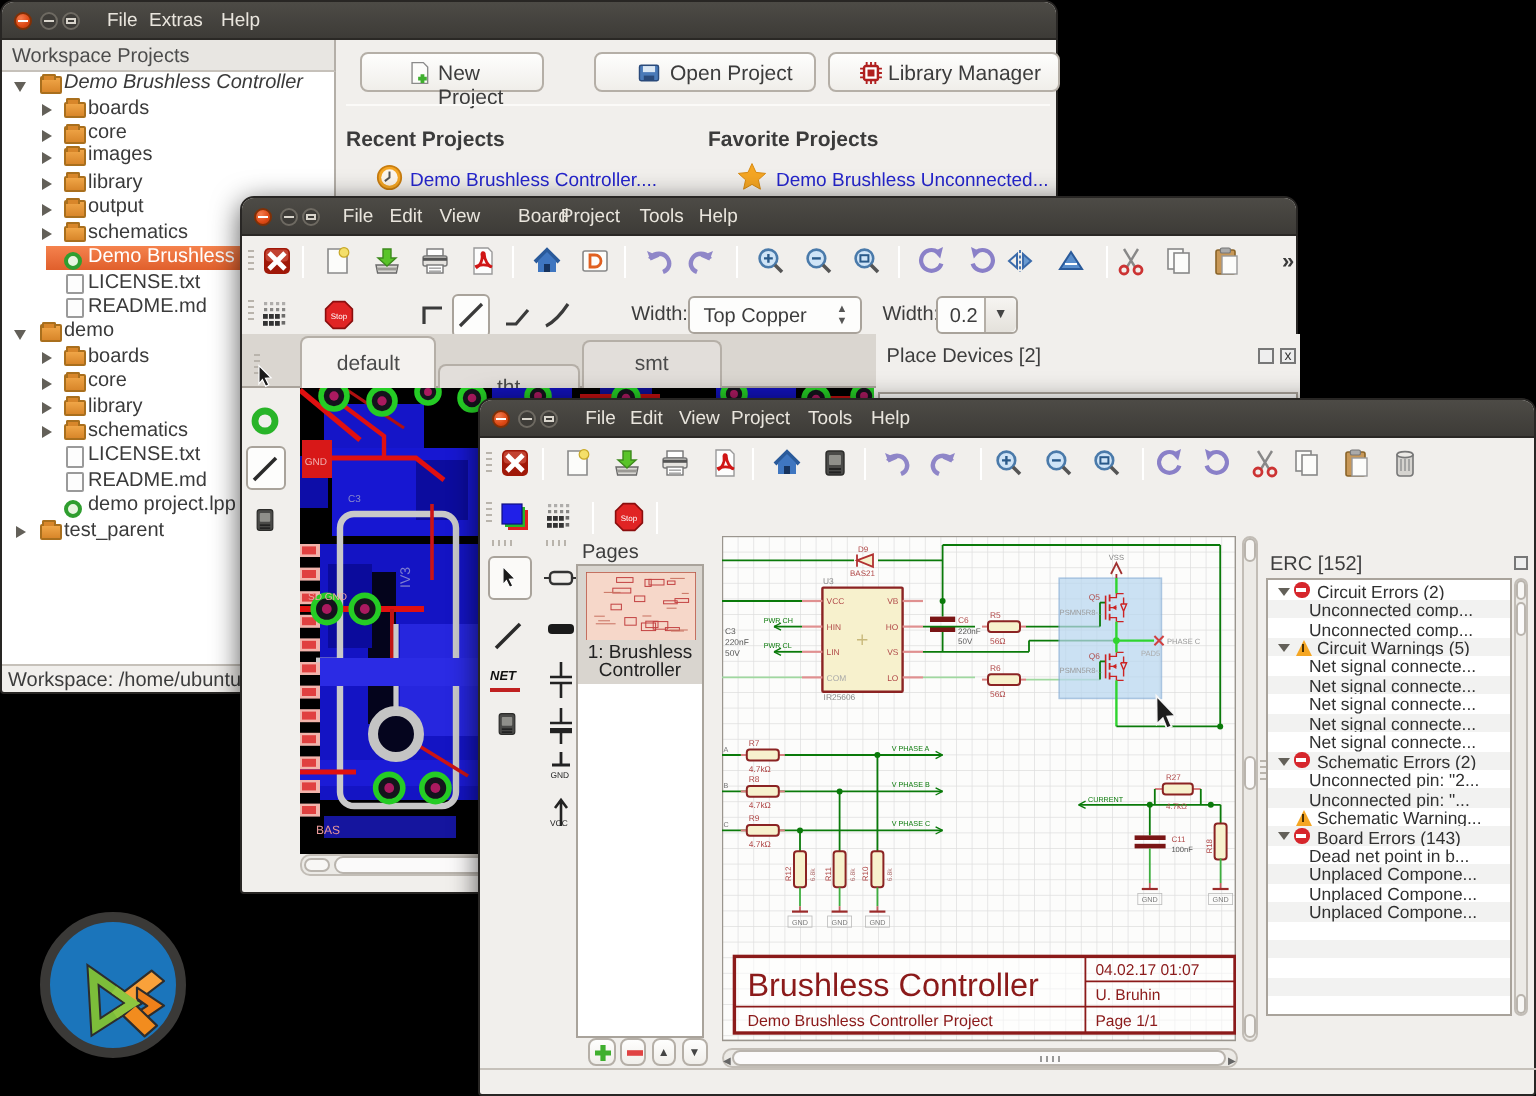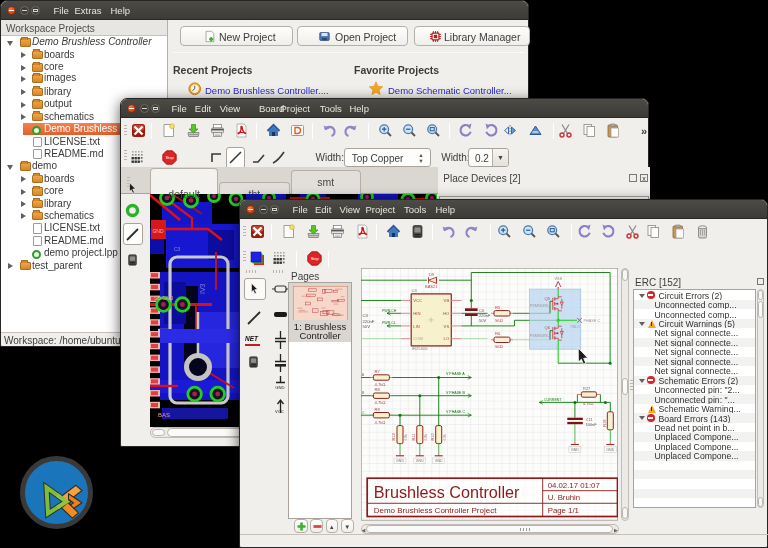--- a/index.html
+++ b/index.html
@@ -300,21 +300,21 @@
           <span class="gdot" style="left:31px"></span>
           <span class="lbl" style="left:43px;">demo project.lpp</span>
         </div>
 <div class="treerow" style="top:223.5px;">
           <span class="arr r" style="left:7px"></span>
           <span class="folder" style="left:19px"></span>
           <span class="lbl" style="left:31px;">test_parent</span>
         </div>
 </div>
 <div style="position:absolute;left:0;top:331px;width:529px;height:16px;border-top:1px solid #c6c1ba;font-size:10px;color:#3c3c3c;padding:2px 0 0 3px">Workspace: /home/ubuntu/LibrePCB-Workspace</div>
-<div class="btn" style="left:179px;top:25px;width:113px;height:19.5px">
+<div class="btn" style="left:179px;top:25px;width:92px;height:19.5px">
         <svg class="tb-ic" style="left:22px;top:3px;width:13px;height:13px">
           <use href="#i-newp"></use>
         </svg>
         <span style="position:absolute;left:38px;top:3.5px">New Project</span>
       </div>
 <div class="btn" style="left:413px;top:25px;width:115.5px;height:19.5px">
         <svg class="tb-ic" style="left:14px;top:3px;width:13px;height:13px">
           <use href="#i-chip"></use>
         </svg>
         <span style="position:absolute;left:29px;top:3.5px">Library Manager</span>
@@ -328,21 +328,21 @@
 <div style="position:absolute;left:172px;top:51px;width:352px;height:1px;background:#dcd8d2;border-bottom:1px solid #fbfaf8"></div>
 <div style="position:absolute;left:172px;top:62.5px;font-size:10.5px;font-weight:bold;color:#3b3b3b">Recent Projects</div>
 <div style="position:absolute;left:353px;top:62.5px;font-size:10.5px;font-weight:bold;color:#3b3b3b">Favorite Projects</div>
 <svg class="tb-ic" style="left:187px;top:81px;width:13.5px;height:13.5px">
         <use href="#i-clock"></use>
       </svg>
 <div style="position:absolute;left:204px;top:84px;font-size:9.5px;color:#2525cc">Demo Brushless Controller....</div>
 <svg class="tb-ic" style="left:367px;top:80px;width:16px;height:15px">
         <use href="#i-star"></use>
       </svg>
-<div style="position:absolute;left:387px;top:84px;font-size:9.5px;color:#2525cc">Demo Schematic Controller...</div>
+<div style="position:absolute;left:387px;top:84px;font-size:9.5px;color:#2525cc">Demo Brushless Unconnected...</div>
 </div>
 <div class="win" id="w2" style="left:120px;top:98px;width:529px;height:349px">
 <div class="tbar">
         <span class="wbtn close" style="left:6px">
           <i></i>
         </span>
         <span class="wbtn gray" style="left:18.5px">
           <i></i>
         </span>
         <span class="wbtn gray" style="left:30px">
@@ -439,21 +439,21 @@
         <path d="M2 12h5l6-7" stroke="#3a3a3a" stroke-width="1.6" fill="none"></path>
       </svg>
 <svg class="tb-ic" style="left:150.1px;top:51px">
         <path d="M2 13C6 11 9 8 13 2" stroke="#3a3a3a" stroke-width="1.6" fill="none"></path>
       </svg>
 <div style="position:absolute;left:194.6px;top:53px;font-size:10px;color:#3c3c3c">Width:</div>
 <div style="position:absolute;left:222.7px;top:49px;width:87px;height:19px;background:#fdfdfc;border:1px solid #a9a39b;border-radius:3px;font-size:10px;color:#3c3c3c;padding:4px 0 0 7px">Top Copper<span style="position:absolute;right:6px;top:2.5px;font-size:5.5px;color:#555;line-height:6px">▲<br>▼</span></div>
 <div style="position:absolute;left:320.2px;top:53px;font-size:10px;color:#3c3c3c">Width:</div>
 <div style="position:absolute;left:346.9px;top:49px;width:41px;height:19px;background:#fdfdfc;border:1px solid #a9a39b;border-radius:3px;font-size:10px;color:#3c3c3c;padding:4px 0 0 6px">0.2<span style="position:absolute;right:0;top:0;width:16px;height:17px;background:linear-gradient(#f6f4f1,#e4e1db);border-left:1px solid #b5afa7;border-radius:0 3px 3px 0;font-size:7px;color:#444;text-align:center;padding-top:5px">▼</span></div>
 <div style="position:absolute;left:0;top:68px;width:316.5px;height:26.5px;background:#dad6d0;border-bottom:1px solid #a9a39b"></div>
-<div class="tab" style="left:29.2px;top:68.5px;width:67.9px;height:26px;background:#f4f2ef;padding-top:19px;z-index:2">default</div>
+<div class="tab" style="left:29.2px;top:68.5px;width:67.9px;height:26px;background:#f4f2ef;padding-top:7px;z-index:2">default</div>
 <div class="tab" style="left:97.9px;top:83px;width:70.9px;height:23.5px;background:#e2deda;padding-top:5px">tht</div>
 <div class="tab" style="left:169.6px;top:71px;width:70.4px;height:23.5px;background:#e2deda;padding-top:5px">smt</div>
 <svg style="position:absolute;left:29px;top:94.5px" width="287" height="233" viewBox="0 0 287 233">
         <rect width="287" height="233" fill="#000"></rect>
         <rect x="96" y="0" width="40" height="9" fill="#1212b8"></rect>
         <rect x="150" y="0" width="26" height="7" fill="#101090"></rect>
         <rect x="208" y="0" width="40" height="8" fill="#1212b8"></rect>
         <path d="M140 4h40" stroke="#c01010" stroke-width="2"></path>
         <path d="M255 5h30" stroke="#c01010" stroke-width="2"></path>
         <rect x="12" y="8" width="50" height="24" fill="#1515c8"></rect>

